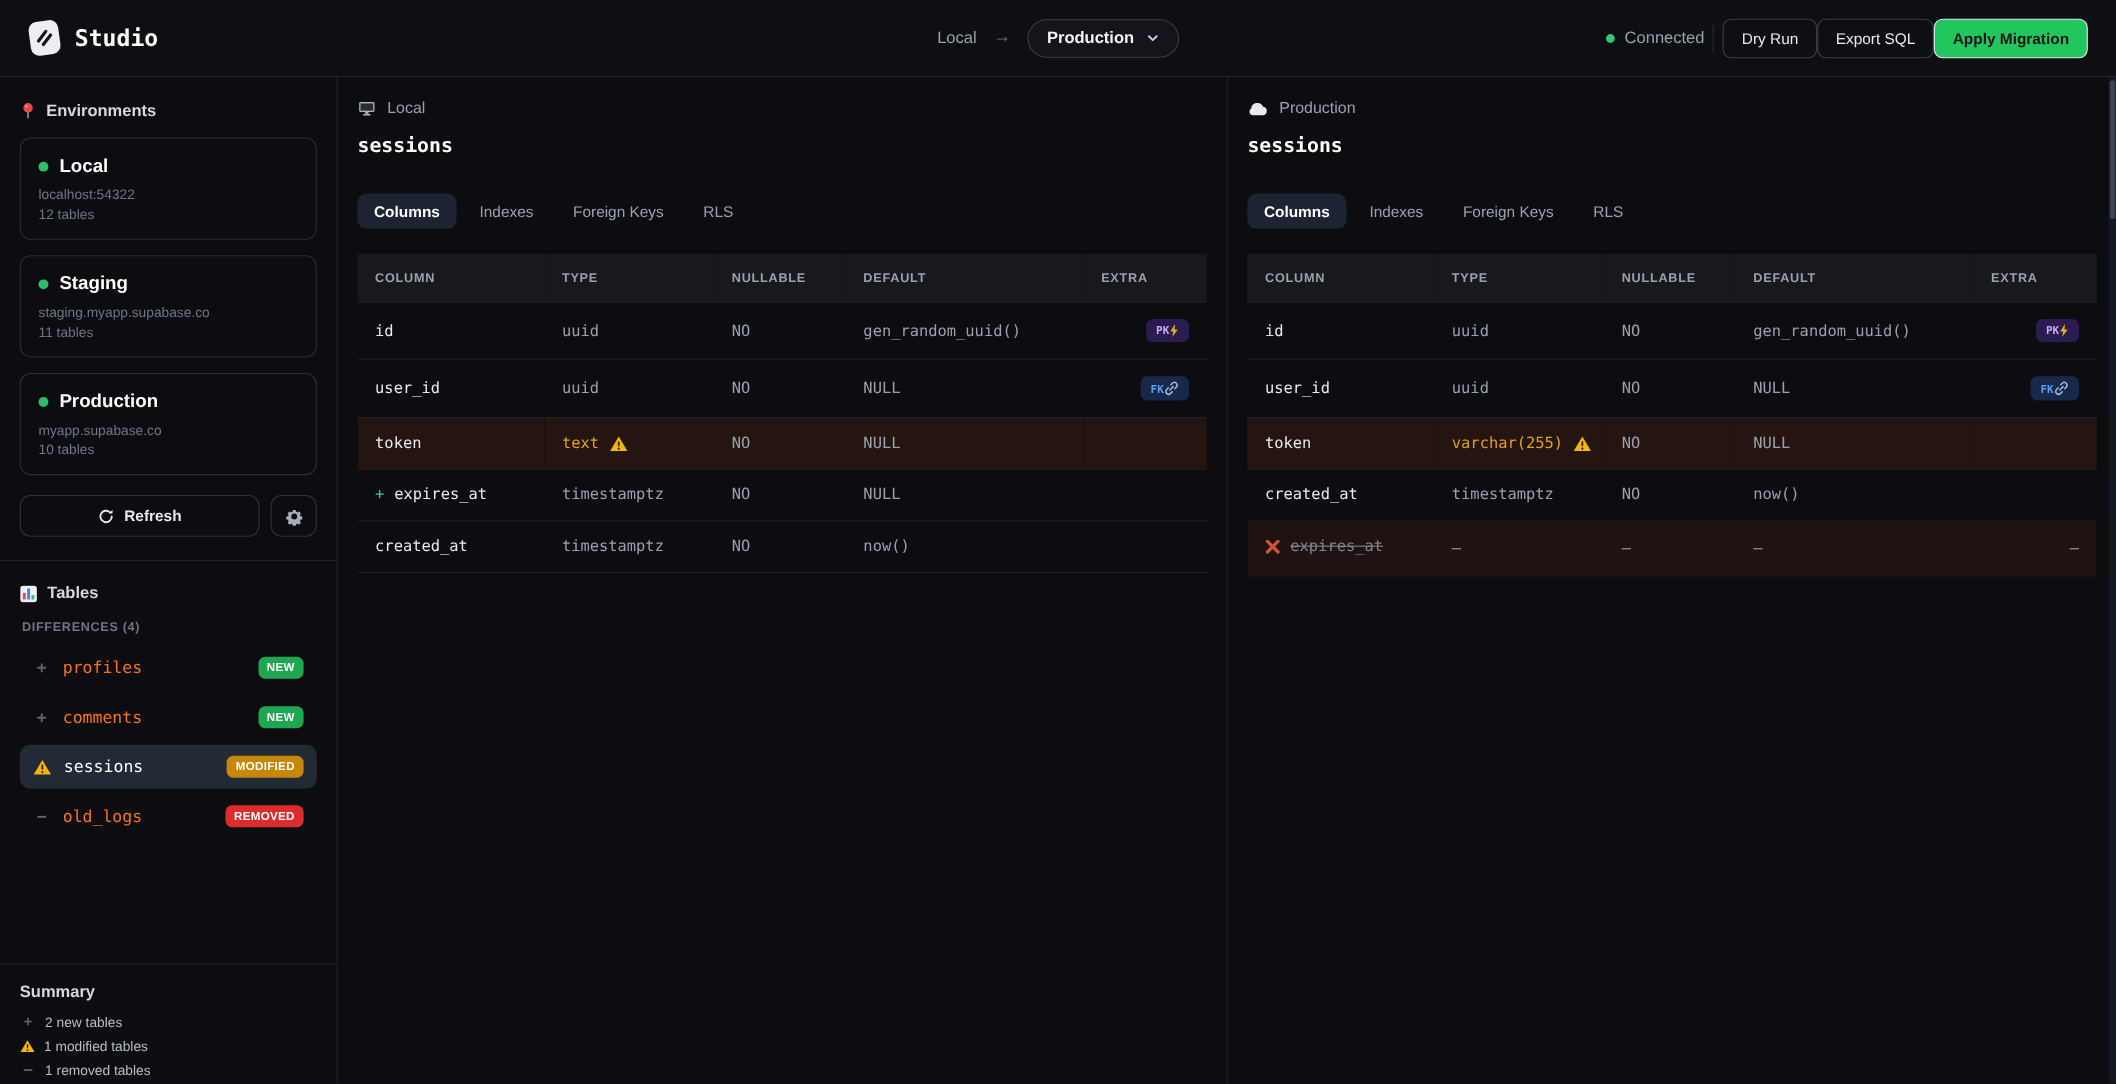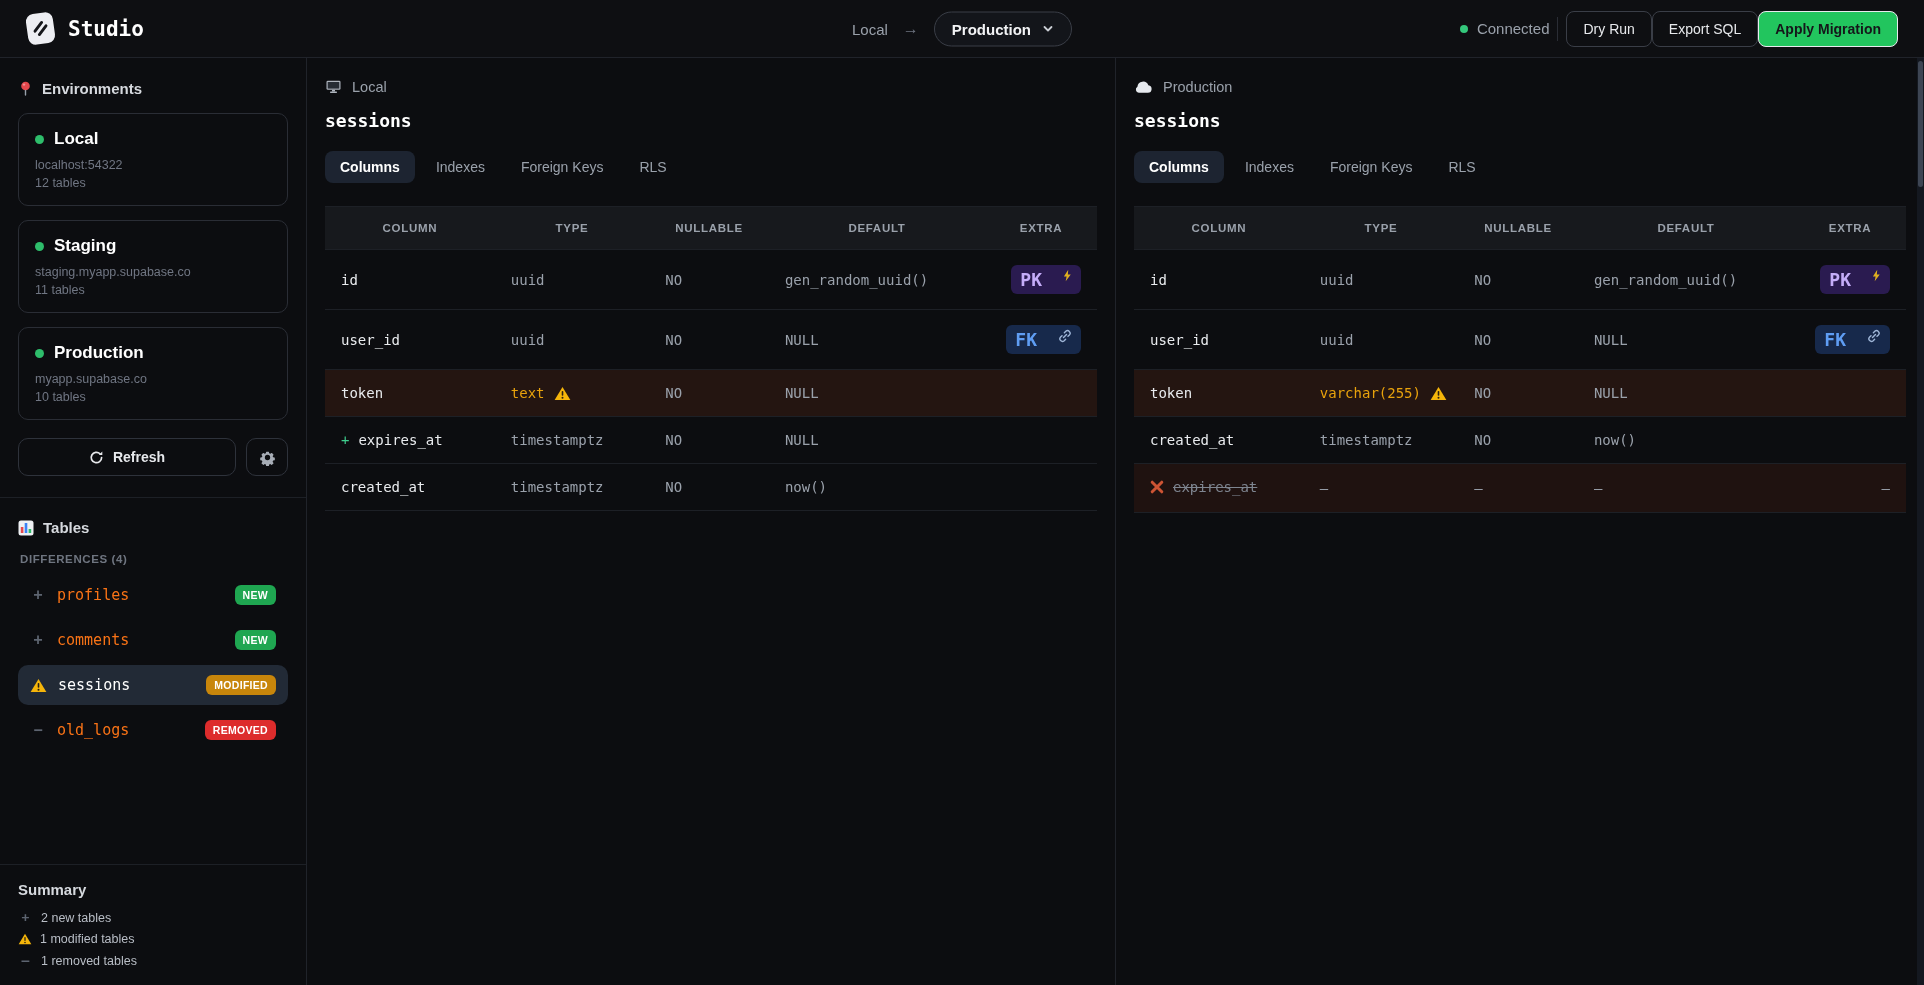--- a/index.html
+++ b/index.html
@@ -9,21 +9,21 @@
     --c-new:#1fa651; --c-modified:#c8860b; --c-removed:#dd2c2c;
     --c-pk-bg:#2a1b50; --c-pk-text:#c5adf9; --c-fk-bg:#17294b; --c-fk-text:#5f9df3;
     --c-warn:#e8a20c; --c-dot:#2ebd6b; --c-conn:#34c77b;
     --row-modified:#241511; --row-removed:#1f1210; --sel-bg:#222a36;
   }
   *{box-sizing:border-box}
   html,body{margin:0;padding:0}
   body{width:1924px;height:985px;background:var(--bg);font-family:var(--sans);color:var(--text);overflow:hidden}
 
   
-  .topbar{height:58px;display:flex;align-items:center;padding:0 26px;border-bottom:1px solid var(--line);background:var(--topbar-bg);position:relative}
+  .topbar{height:70px;display:flex;align-items:center;padding:0 26px;border-bottom:1px solid var(--line);background:var(--topbar-bg);position:relative}
   .brand{display:flex;align-items:center;gap:13px}
   .brand-logo-svg{transform:rotate(-8deg)}
   .brand-name{font-family:var(--mono);font-weight:bold;font-size:21px;color:#fff}
   .env-switch{position:absolute;left:50%;top:50%;transform:translate(-50%,-50%);display:flex;align-items:center;gap:15px}
   .env-src{color:var(--muted);font-size:15px}
   .env-arrow{color:var(--dim);font-size:16px}
   .env-dropdown{display:flex;align-items:center;gap:11px;border:1px solid #3a3e47;border-radius:18px;padding:8px 17px;background:#13151a;color:var(--text);font-size:15px;font-weight:600;cursor:pointer}
   .topbar-right{margin-left:auto;display:flex;align-items:center;gap:0}
   .conn{display:flex;align-items:center;gap:9px;color:var(--muted);font-size:15px}
   .conn-dot{width:8px;height:8px;border-radius:50%;background:var(--c-conn)}
@@ -62,37 +62,37 @@
   .summary-title{color:#d6d9de;font-size:15px;font-weight:600;margin-bottom:12px}
   .summary-item{display:flex;align-items:center;gap:8px;color:#b9bec6;font-size:12.5px;margin-bottom:7px}
   .sum-icon{width:15px;display:flex;align-items:center;justify-content:center;color:#5d6470;font-weight:700;font-family:var(--mono);font-size:13px}
 
   
   .panels{flex:1;display:flex}
   .panel{flex:1;padding:21px 18px;overflow:hidden}
   .panel + .panel{border-left:1px solid var(--line)}
   .panel-env{display:flex;align-items:center;gap:10px;color:var(--muted);font-size:14.5px}
   .panel-title{font-family:var(--mono);font-weight:bold;color:#fff;font-size:18px;margin:15px 0 0}
-  .tabs{display:flex;gap:6px;margin-top:20px;align-items:center}
+  .tabs{display:flex;gap:6px;margin-top:33px;align-items:center}
   .tab{padding:8px 15px;color:var(--muted);font-size:14px;border-radius:8px;cursor:pointer}
   .tab.active{background:#1d2431;color:#fff;font-weight:600}
   .schema-table{width:100%;border-collapse:collapse;margin-top:23px;table-layout:fixed;font-family:var(--mono)}
-  .schema-table th{background:#17191d;color:var(--muted);font-family:var(--sans);font-size:11.5px;font-weight:700;letter-spacing:.7px;text-align:center;padding:15px 16px;border-top:1px solid #1d2026}
+  .schema-table th{background:#17191d;color:var(--muted);font-family:var(--sans);font-size:11.5px;font-weight:700;letter-spacing:.7px;text-align:left;padding:15px 16px;border-top:1px solid #1d2026}
   .schema-table td{padding:15px 16px;font-size:14px;color:var(--muted);border-top:1px solid #1d2026;overflow:hidden;white-space:nowrap}
   .schema-table tbody tr:last-child td{border-bottom:1px solid #1d2026}
   td.cell-colname{color:#e9ebee}
   tr.modified td{background:var(--row-modified)}
   tr.removed td{background:var(--row-removed)}
   .type-warn{color:var(--c-warn)}
   .type-flex{display:inline-flex;align-items:center;gap:9px}
   .added-plus{color:#3fcf8e;margin-right:9px}
   .removed-name{color:#7e8590;text-decoration:line-through}
   .name-flex{display:inline-flex;align-items:center;gap:9px}
   td.cell-extra{text-align:right}
-  .extra-badge{display:inline-flex;align-items:flex-start;gap:21px;border-radius:6px;padding:4px 9px;font-size:18px;font-weight:600;font-family:var(--mono)}
+  .extra-badge{display:inline-flex;align-items:flex-end;gap:0;border-radius:6px;padding:4px 9px;font-size:10px;font-weight:600;font-family:var(--mono)}
 
   
   .scrollbar{position:absolute;top:0;right:0;bottom:0;width:7px;background:#141820}
   .scrollbar-thumb{position:absolute;top:3px;left:1px;width:5px;height:126px;border-radius:3px;background:#3d4553}
 </style>
 </head>
 <body>
 
 <header class="topbar">
   <div class="brand">

